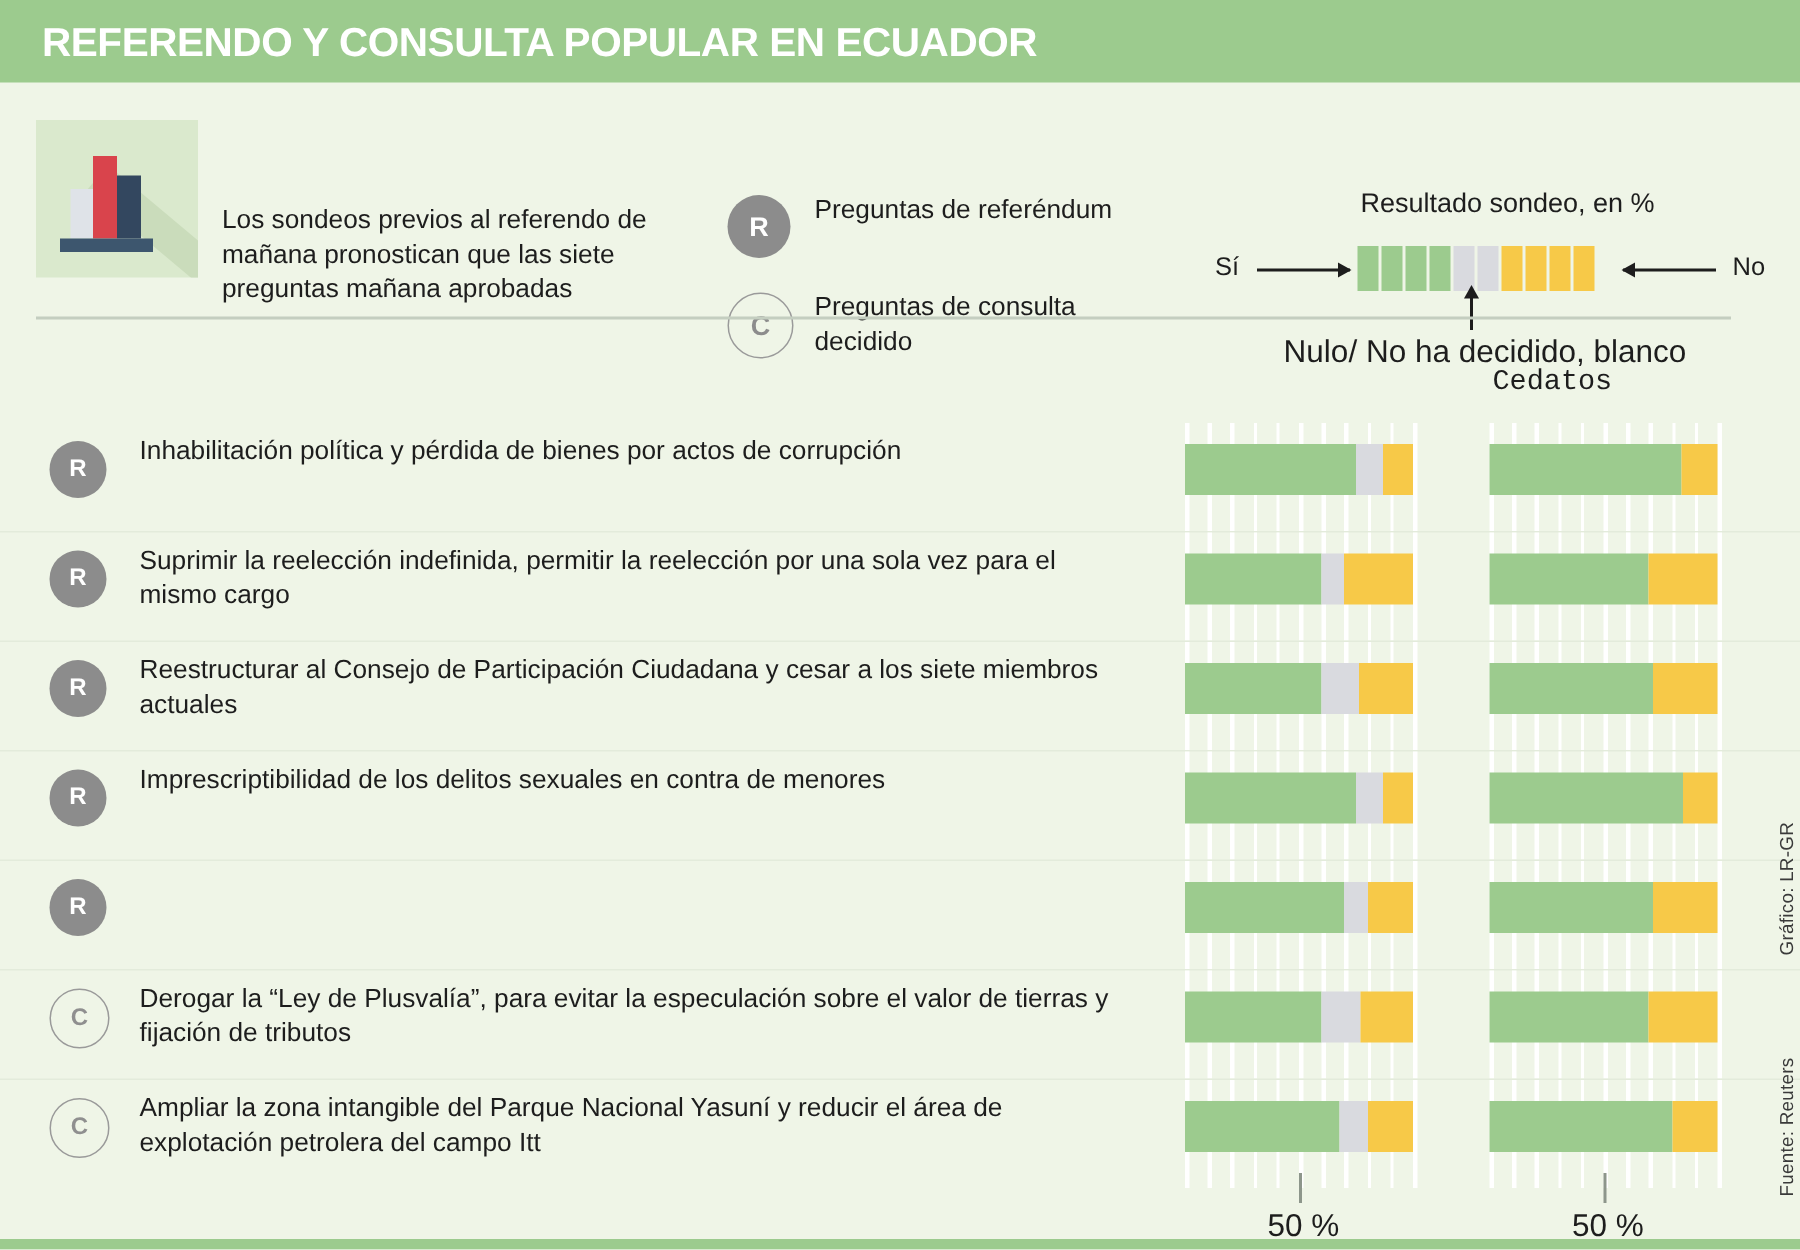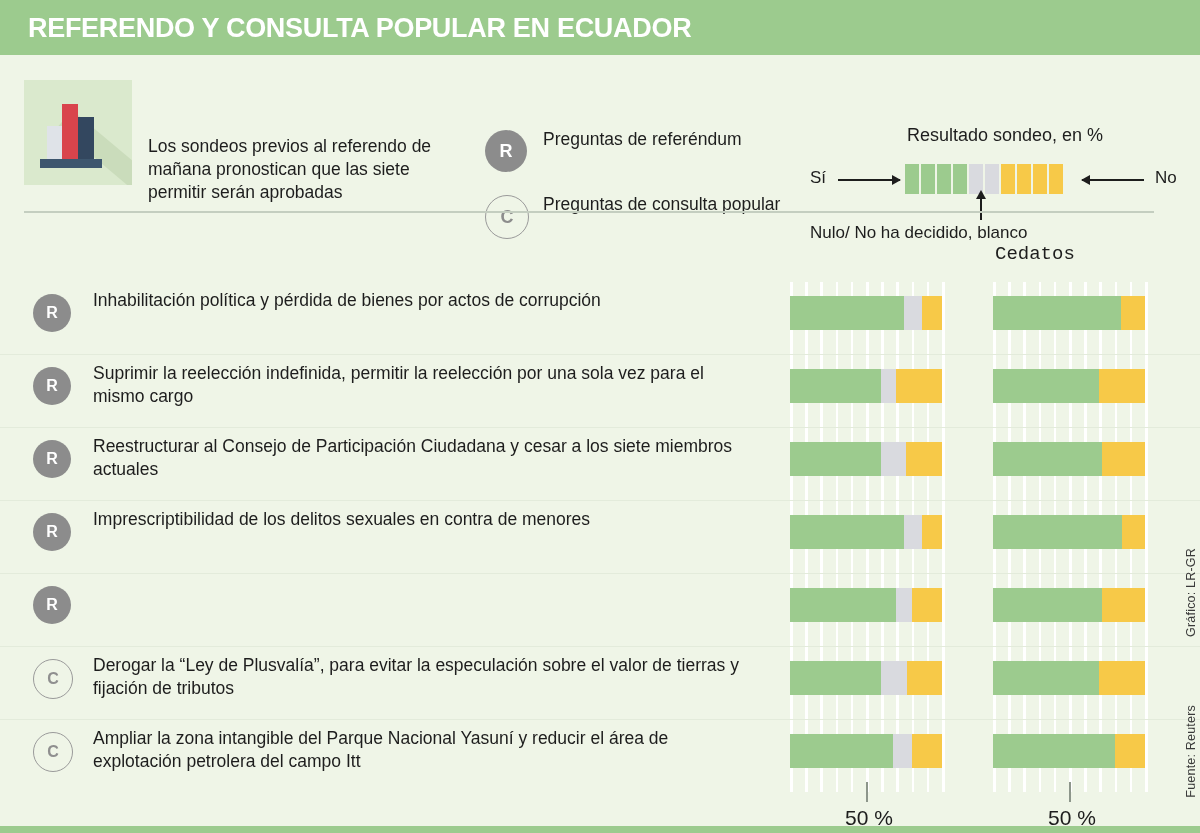--- a/index.html
+++ b/index.html
@@ -79,22 +79,22 @@
     content:"";position:absolute;left:-1px;top:-4px;
     border-right:9px solid #1d1d1d;border-top:5px solid transparent;border-bottom:5px solid transparent;
   }
   .scale-no{position:absolute;left:345px;top:8px;font-size:17px;color:#1d1d1d;}
   .up-arrow{position:absolute;left:980px;top:143px;width:2px;height:22px;background:#1d1d1d;}
   .up-arrow:before{
     content:"";position:absolute;left:-4px;top:-8px;
     border-bottom:9px solid #1d1d1d;border-left:5px solid transparent;border-right:5px solid transparent;
   }
   .scale-foot{
-    position:absolute;left:810px;top:168px;width:360px;
-    font-size:17px;color:#1d1d1d;
+    position:absolute;left:810px;top:168px;width:360px;text-align:center;
+    font-size:21px;color:#1d1d1d;
   }
 
   
   .divider{position:absolute;left:24px;top:211px;width:1130px;height:1.5px;background:#c4cec0;}
 
   
   .col-head{position:absolute;font-size:19px;color:#1d1d1d;}
   .col-head-ope{left:682px;top:243px;}
   .col-head-ced{left:995px;top:243px;font-family:Liberation Mono, monospace;}
 
@@ -151,30 +151,30 @@
   <div class="legend">
 
     <div class="icon-box">
       <div class="icon-shadow"></div>
       <div class="bar-gray"></div>
       <div class="bar-red"></div>
       <div class="bar-navy"></div>
       <div class="bar-base"></div>
     </div>
 
-    <div class="intro-text">Los sondeos previos al referendo de mañana pronostican que las siete permitir serán aprobadas</div>
+    <div class="intro-text">Los sondeos previos al referendo de mañana pronostican que las siete preguntas mañana aprobadas</div>
 
     <div class="key key-r">
       <div class="key-badge solid">R</div>
       <div class="key-label">Preguntas de referéndum</div>
     </div>
 
     <div class="key key-c">
       <div class="key-badge hollow">C</div>
-      <div class="key-label">Preguntas de consulta popular</div>
+      <div class="key-label">Preguntas de consulta decidido</div>
     </div>
 
     <div class="scale-title">Resultado sondeo, en %</div>
 
     <div class="scale-row">
       <div class="scale-si">Sí</div>
       <div class="arrow-r"></div>
       <div class="scale-bar" id="scale-bar">
           <i style="background: rgb(156, 203, 142);"></i>
           <i style="background: rgb(156, 203, 142);"></i>

